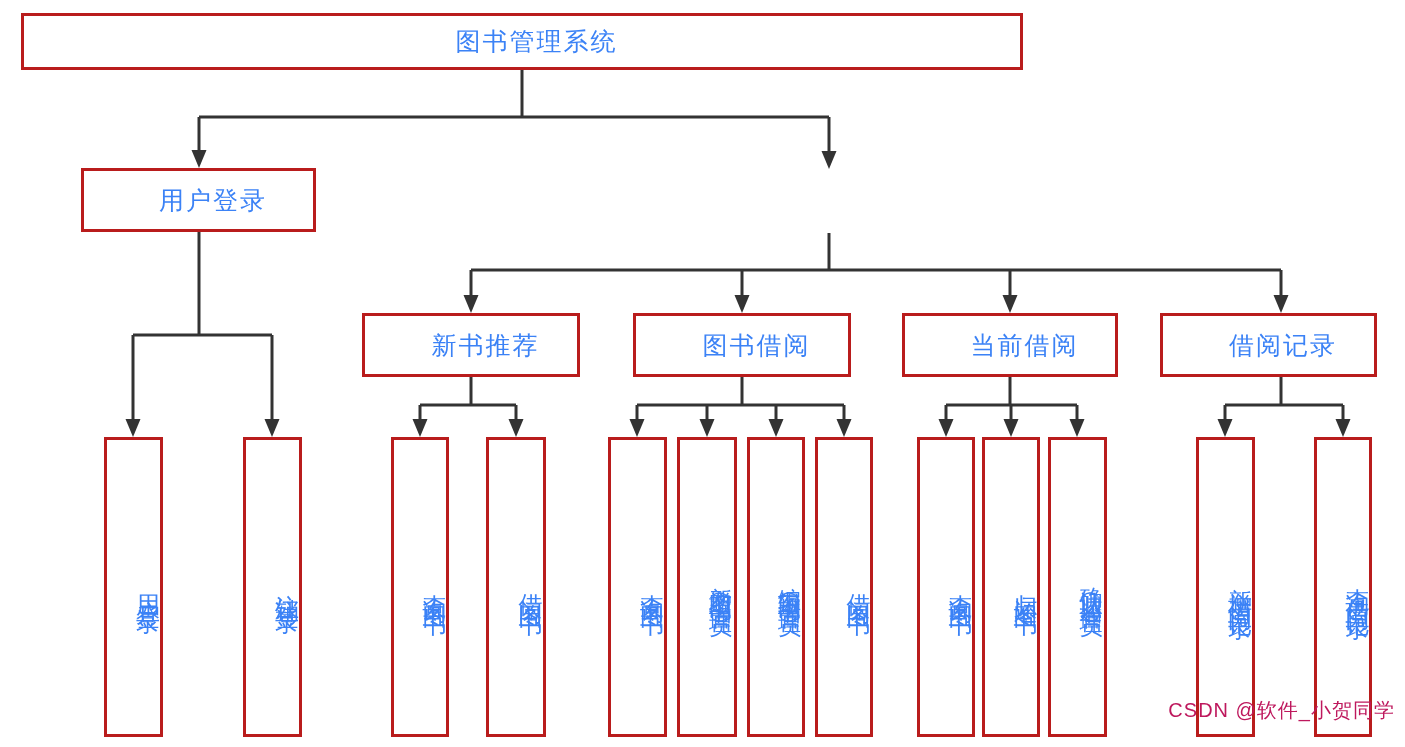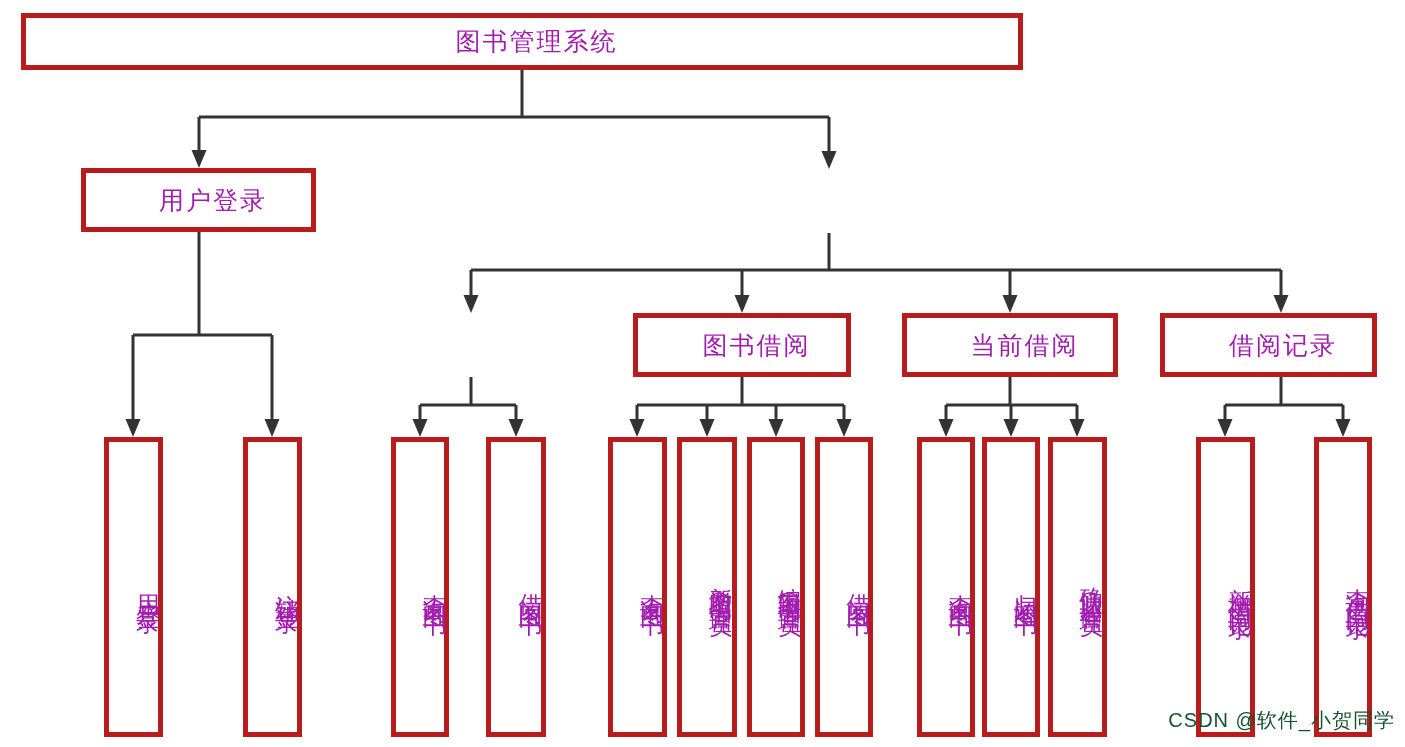--- a/index.html
+++ b/index.html
@@ -8,25 +8,25 @@
     width:1405px;height:747px;
     background:#ffffff;
     font-family:"Liberation Sans","DejaVu Sans",sans-serif;
     overflow:hidden;
   }
   #connectors{position:absolute;left:0;top:0;}
   .node{
     position:absolute;
     box-sizing:border-box;
     background:#ffffff;
-    border:5px solid #b91c1c;
+    border:3px solid #b91c1c;
     display:flex;
     align-items:center;
     justify-content:center;
-    color:#a21caf;
+    color:#3b82f6;
     padding-left:29px;
   }
   .node.h{
     font-size:25px;
     letter-spacing:2px;
     white-space:nowrap;
   }
   .node.v{
     writing-mode:vertical-rl;
     text-orientation:mixed;
@@ -35,24 +35,24 @@
     top:437px;
     height:300px;
   }
   .node.v.long{
     font-size:23px;
     letter-spacing:4px;
   }
   #watermark{
     position:absolute;
     right:10px;
-    bottom:13px;
+    bottom:23px;
     font-size:20px;
     letter-spacing:1px;
-    color:#14532d;
+    color:#be185d;
     white-space:nowrap;
   }
 </style>
 </head>
 <body>
 
 <div id="stage">
 
   <svg id="connectors" width="1405" height="747">
       <line x1="522" y1="70" x2="522" y2="117" stroke="#333333" stroke-width="3"></line>
@@ -106,20 +106,21 @@
       <line x1="1225" y1="405" x2="1225" y2="423" stroke="#333333" stroke-width="3"></line>
       <polygon points="1217.5,419 1232.5,419 1225,437" fill="#333333"></polygon>
       <line x1="1343" y1="405" x2="1343" y2="423" stroke="#333333" stroke-width="3"></line>
       <polygon points="1335.5,419 1350.5,419 1343,437" fill="#333333"></polygon>
     </svg>
 
   <div class="node h" style="left:21px;top:13px;width:1002px;height:57px">图书管理系统</div>
 
   <div class="node h" style="left:81px;top:168px;width:235px;height:64px">用户登录</div>
 
+  <div class="node h" style="left:362px;top:313px;width:218px;height:64px">新书推荐</div>
   <div class="node h" style="left:633px;top:313px;width:218px;height:64px">图书借阅</div>
   <div class="node h" style="left:902px;top:313px;width:216px;height:64px">当前借阅</div>
   <div class="node h" style="left:1160px;top:313px;width:217px;height:64px">借阅记录</div>
 
   <div class="node v" style="left:104px;width:59px">用户登录</div>
   <div class="node v" style="left:243px;width:59px">注销登录</div>
 
   <div class="node v" style="left:391px;width:58px">查询图书</div>
   <div class="node v" style="left:486px;width:60px">借阅图书</div>
 

